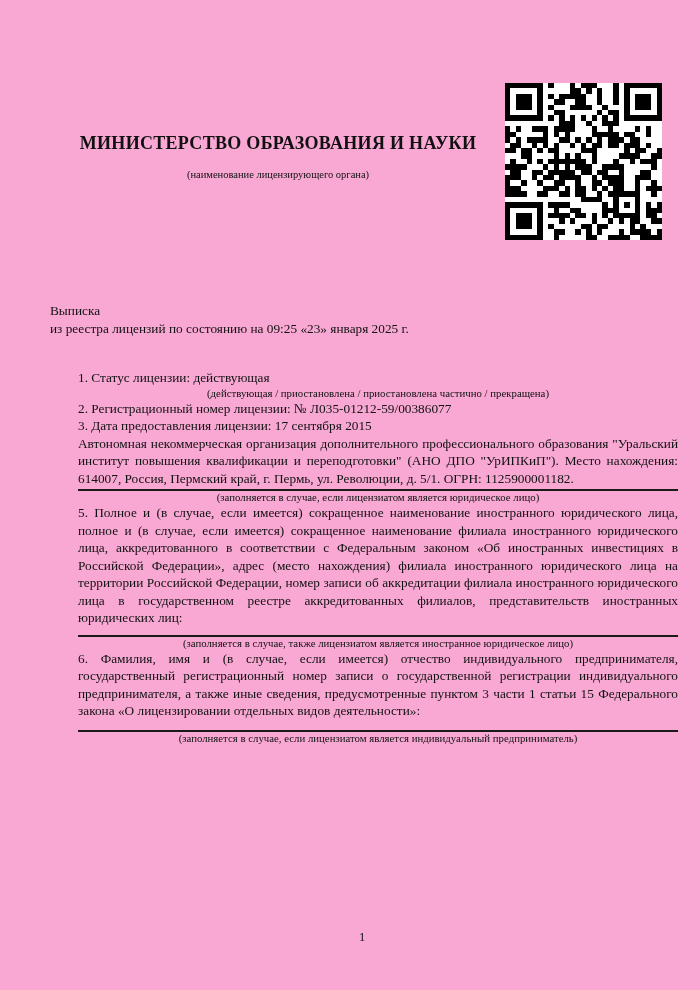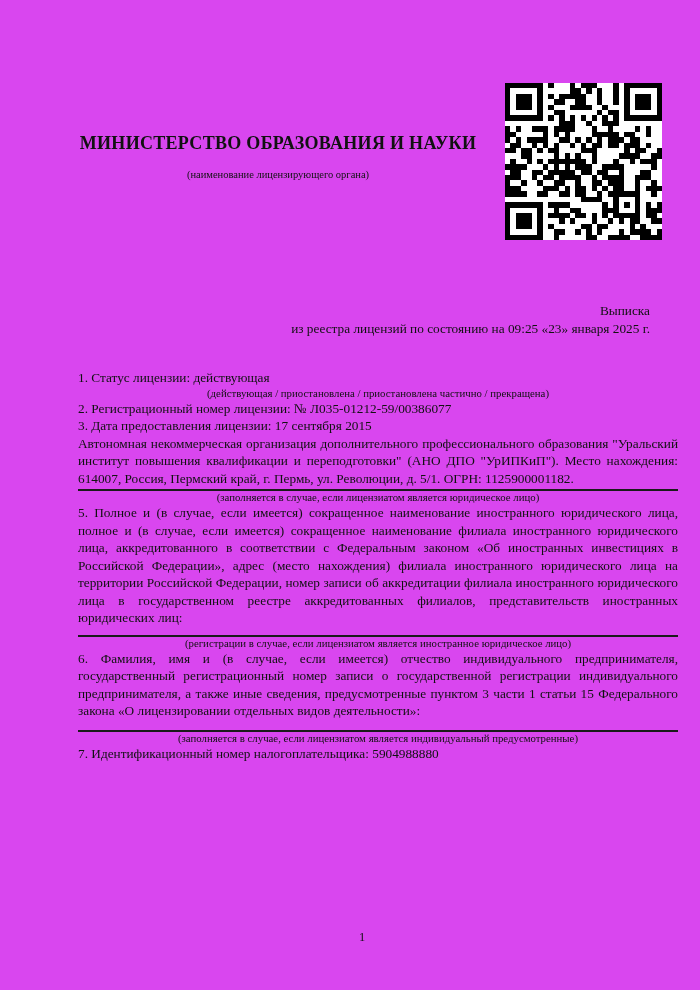--- a/index.html
+++ b/index.html
@@ -4,21 +4,21 @@
 <style>
   html, body {
     margin: 0;
     padding: 0;
     background: #ffffff;
   }
   .page {
     position: relative;
     width: 700px;
     height: 990px;
-    background: #d946ef;
+    background: #f9a8d4;
     font-family: "Liberation Serif", "DejaVu Serif", serif;
     color: #111111;
     overflow: hidden;
   }
   .header-block {
     position: absolute;
     left: 62px;
     top: 131px;
     width: 432px;
     text-align: center;
@@ -39,21 +39,21 @@
     left: 505px;
     top: 83px;
     width: 157px;
     height: 157px;
   }
   .title-block {
     position: absolute;
     left: 50px;
     top: 302px;
     width: 600px;
-    text-align: right;
+    text-align: left;
     font-size: 13.3px;
     line-height: 17.5px;
   }
   .content {
     position: absolute;
     left: 62px;
     top: 369px;
     width: 600px;
     font-size: 13.3px;
     line-height: 17.5px;
@@ -550,25 +550,24 @@
     <p class="mt-item2">2. Регистрационный номер лицензии: № Л035-01212-59/00386077</p>
 
     <p class="mt-item3">3. Дата предоставления лицензии: 17 сентября 2015</p>
 
     <p class="just">Автономная некоммерческая организация дополнительного профессионального образования "Уральский институт повышения квалификации и переподготовки" (АНО ДПО "УрИПКиП"). Место нахождения: 614007, Россия, Пермский край, г. Пермь, ул. Революции, д. 5/1. ОГРН: 1125900001182.</p>
     <hr class="rule mt-hr4">
     <p class="small-note mt-note4">(заполняется в случае, если лицензиатом является юридическое лицо)</p>
 
     <p class="just mt-item5">5. Полное и (в случае, если имеется) сокращенное наименование иностранного юридического лица, полное и (в случае, если имеется) сокращенное наименование филиала иностранного юридического лица, аккредитованного в соответствии с Федеральным законом «Об иностранных инвестициях в Российской Федерации», адрес (место нахождения) филиала иностранного юридического лица на территории Российской Федерации, номер записи об аккредитации филиала иностранного юридического лица в государственном реестре аккредитованных филиалов, представительств иностранных юридических лиц:</p>
     <hr class="rule mt-hr5">
-    <p class="small-note mt-note5">(регистрации в случае, если лицензиатом является иностранное юридическое лицо)</p>
+    <p class="small-note mt-note5">(заполняется в случае, также лицензиатом является иностранное юридическое лицо)</p>
 
     <p class="just mt-item6">6. Фамилия, имя и (в случае, если имеется) отчество индивидуального предпринимателя, государственный регистрационный номер записи о государственной регистрации индивидуального предпринимателя, а также иные сведения, предусмотренные пунктом 3 части 1 статьи 15 Федерального закона «О лицензировании отдельных видов деятельности»:</p>
     <hr class="rule mt-hr6">
-    <p class="small-note mt-note6">(заполняется в случае, если лицензиатом является индивидуальный предусмотренные)</p>
-
-    <p class="mt-item7">7. Идентификационный номер налогоплательщика: 5904988880</p>
+    <p class="small-note mt-note6">(заполняется в случае, если лицензиатом является индивидуальный предприниматель)</p>
+
 
   </div>
 
   <div class="footer">1</div>
 
 </div>
 
 </body></html>

